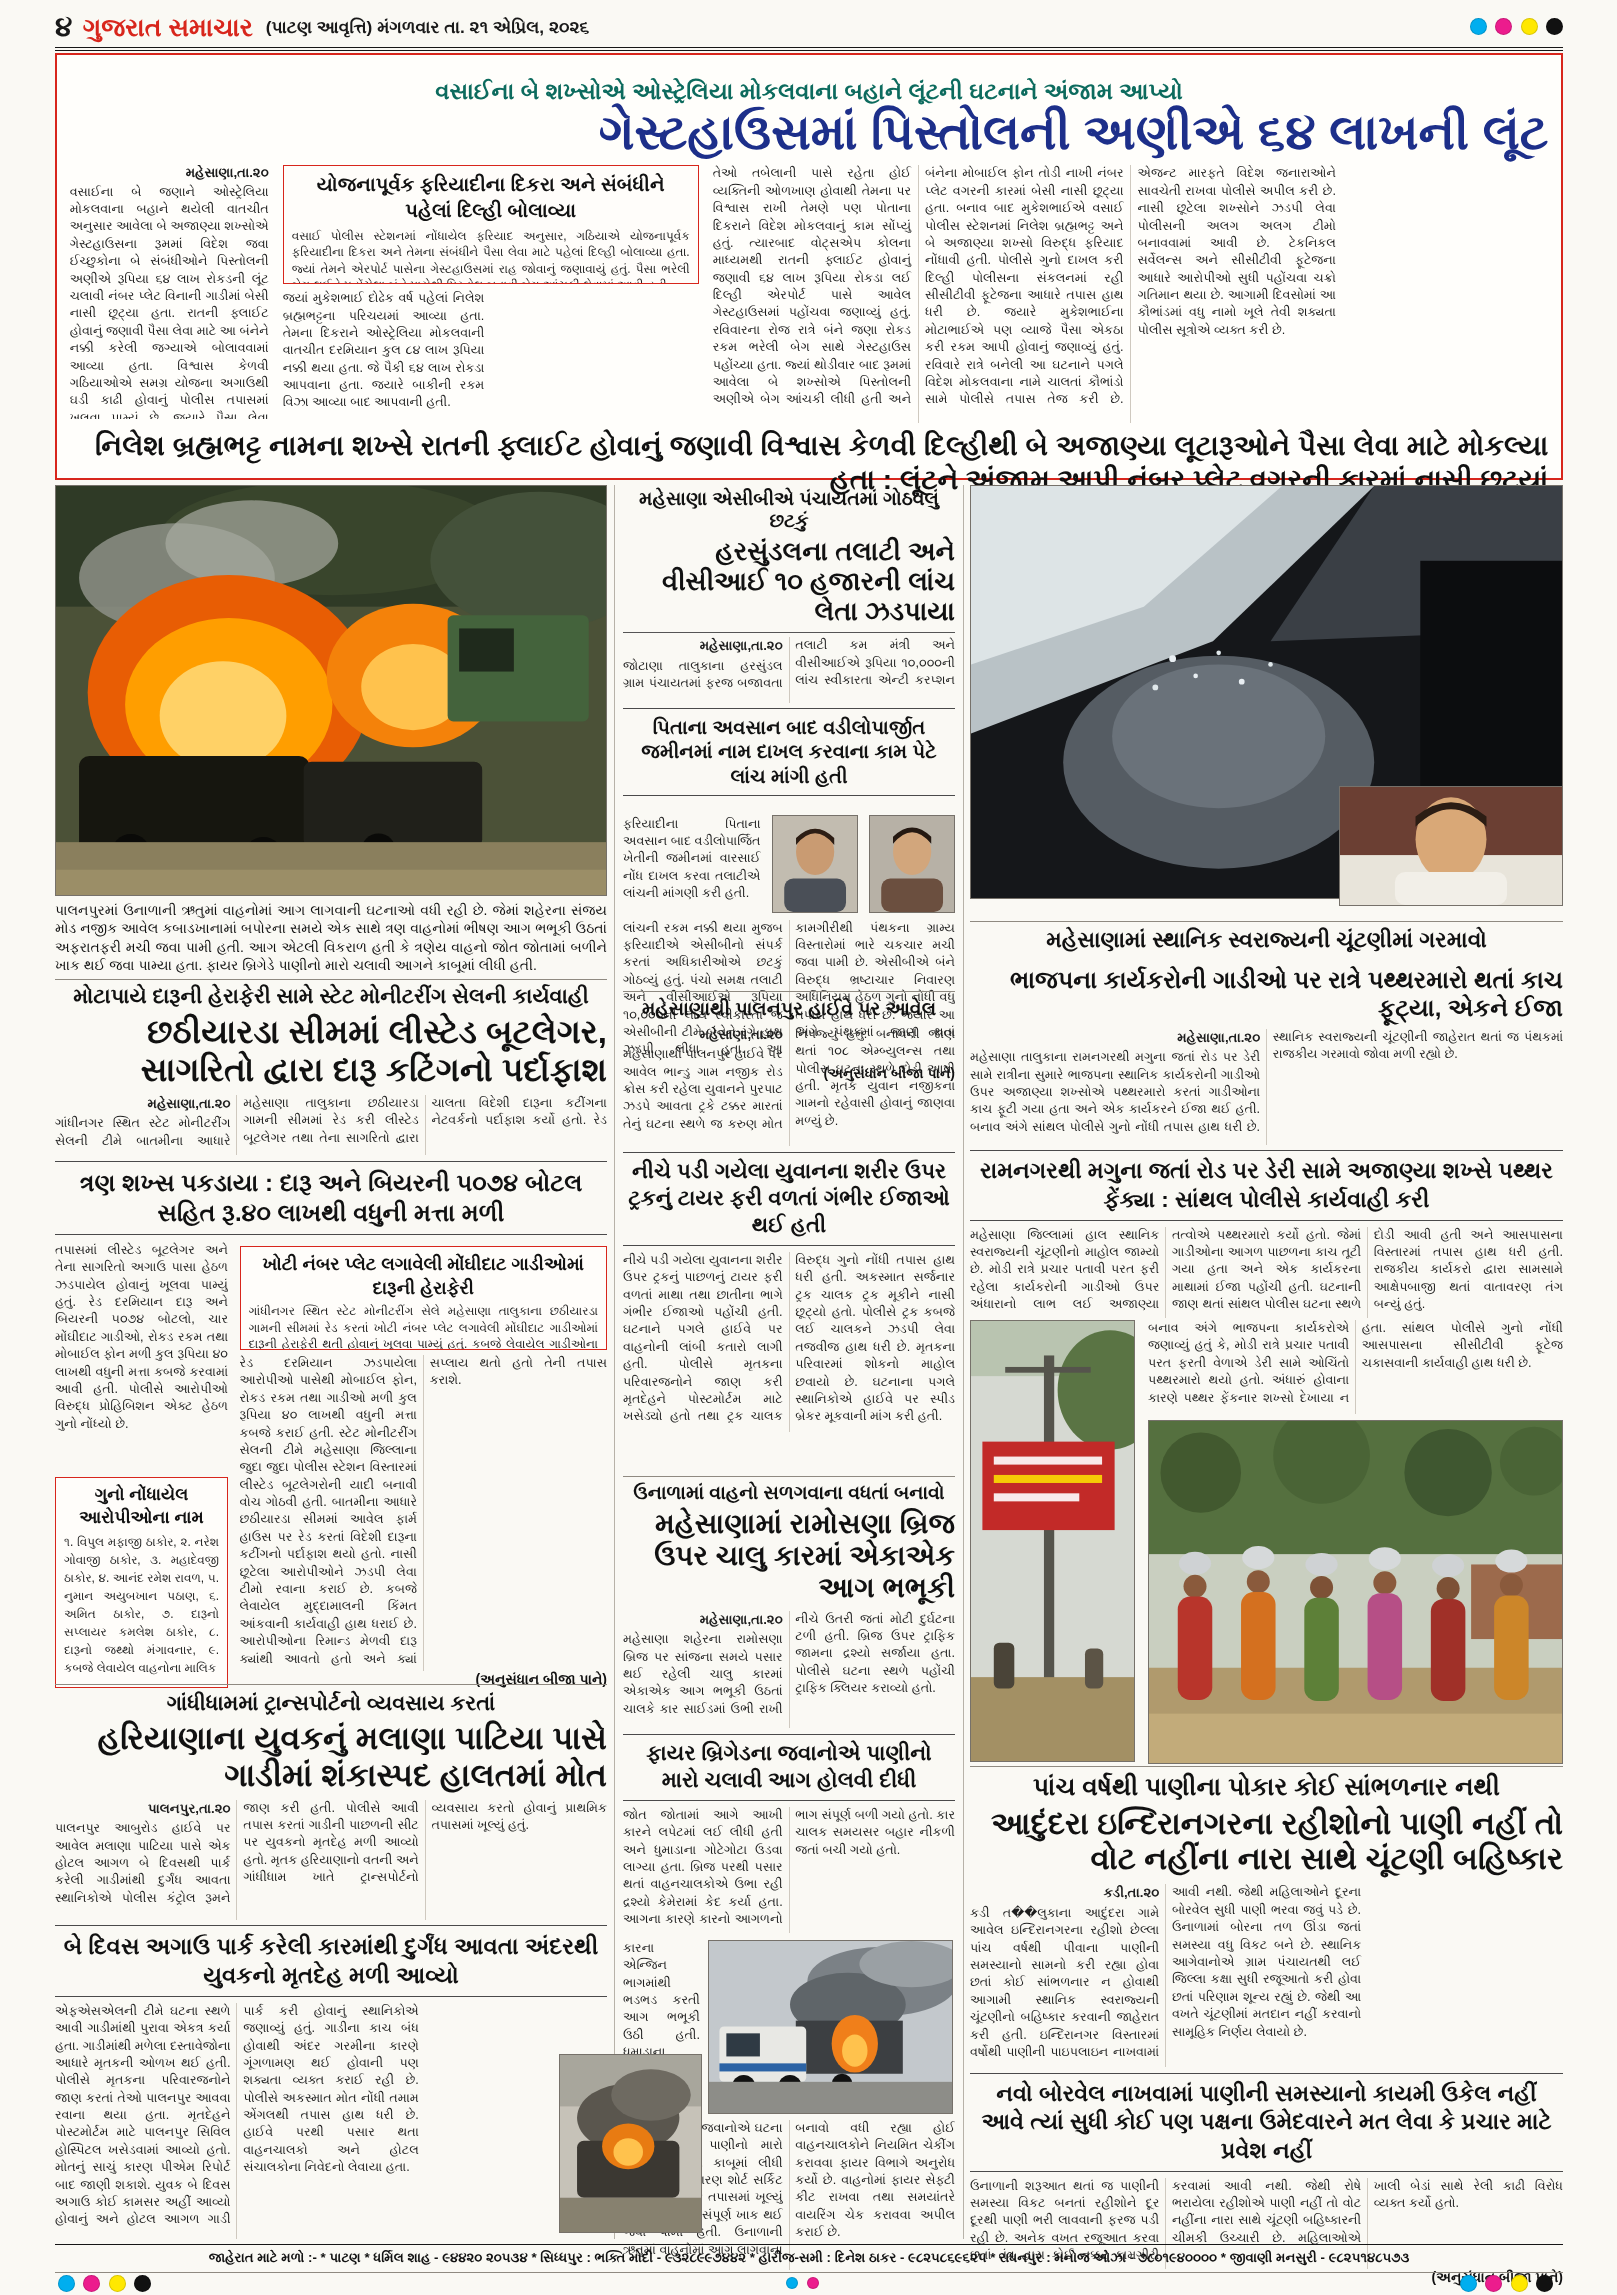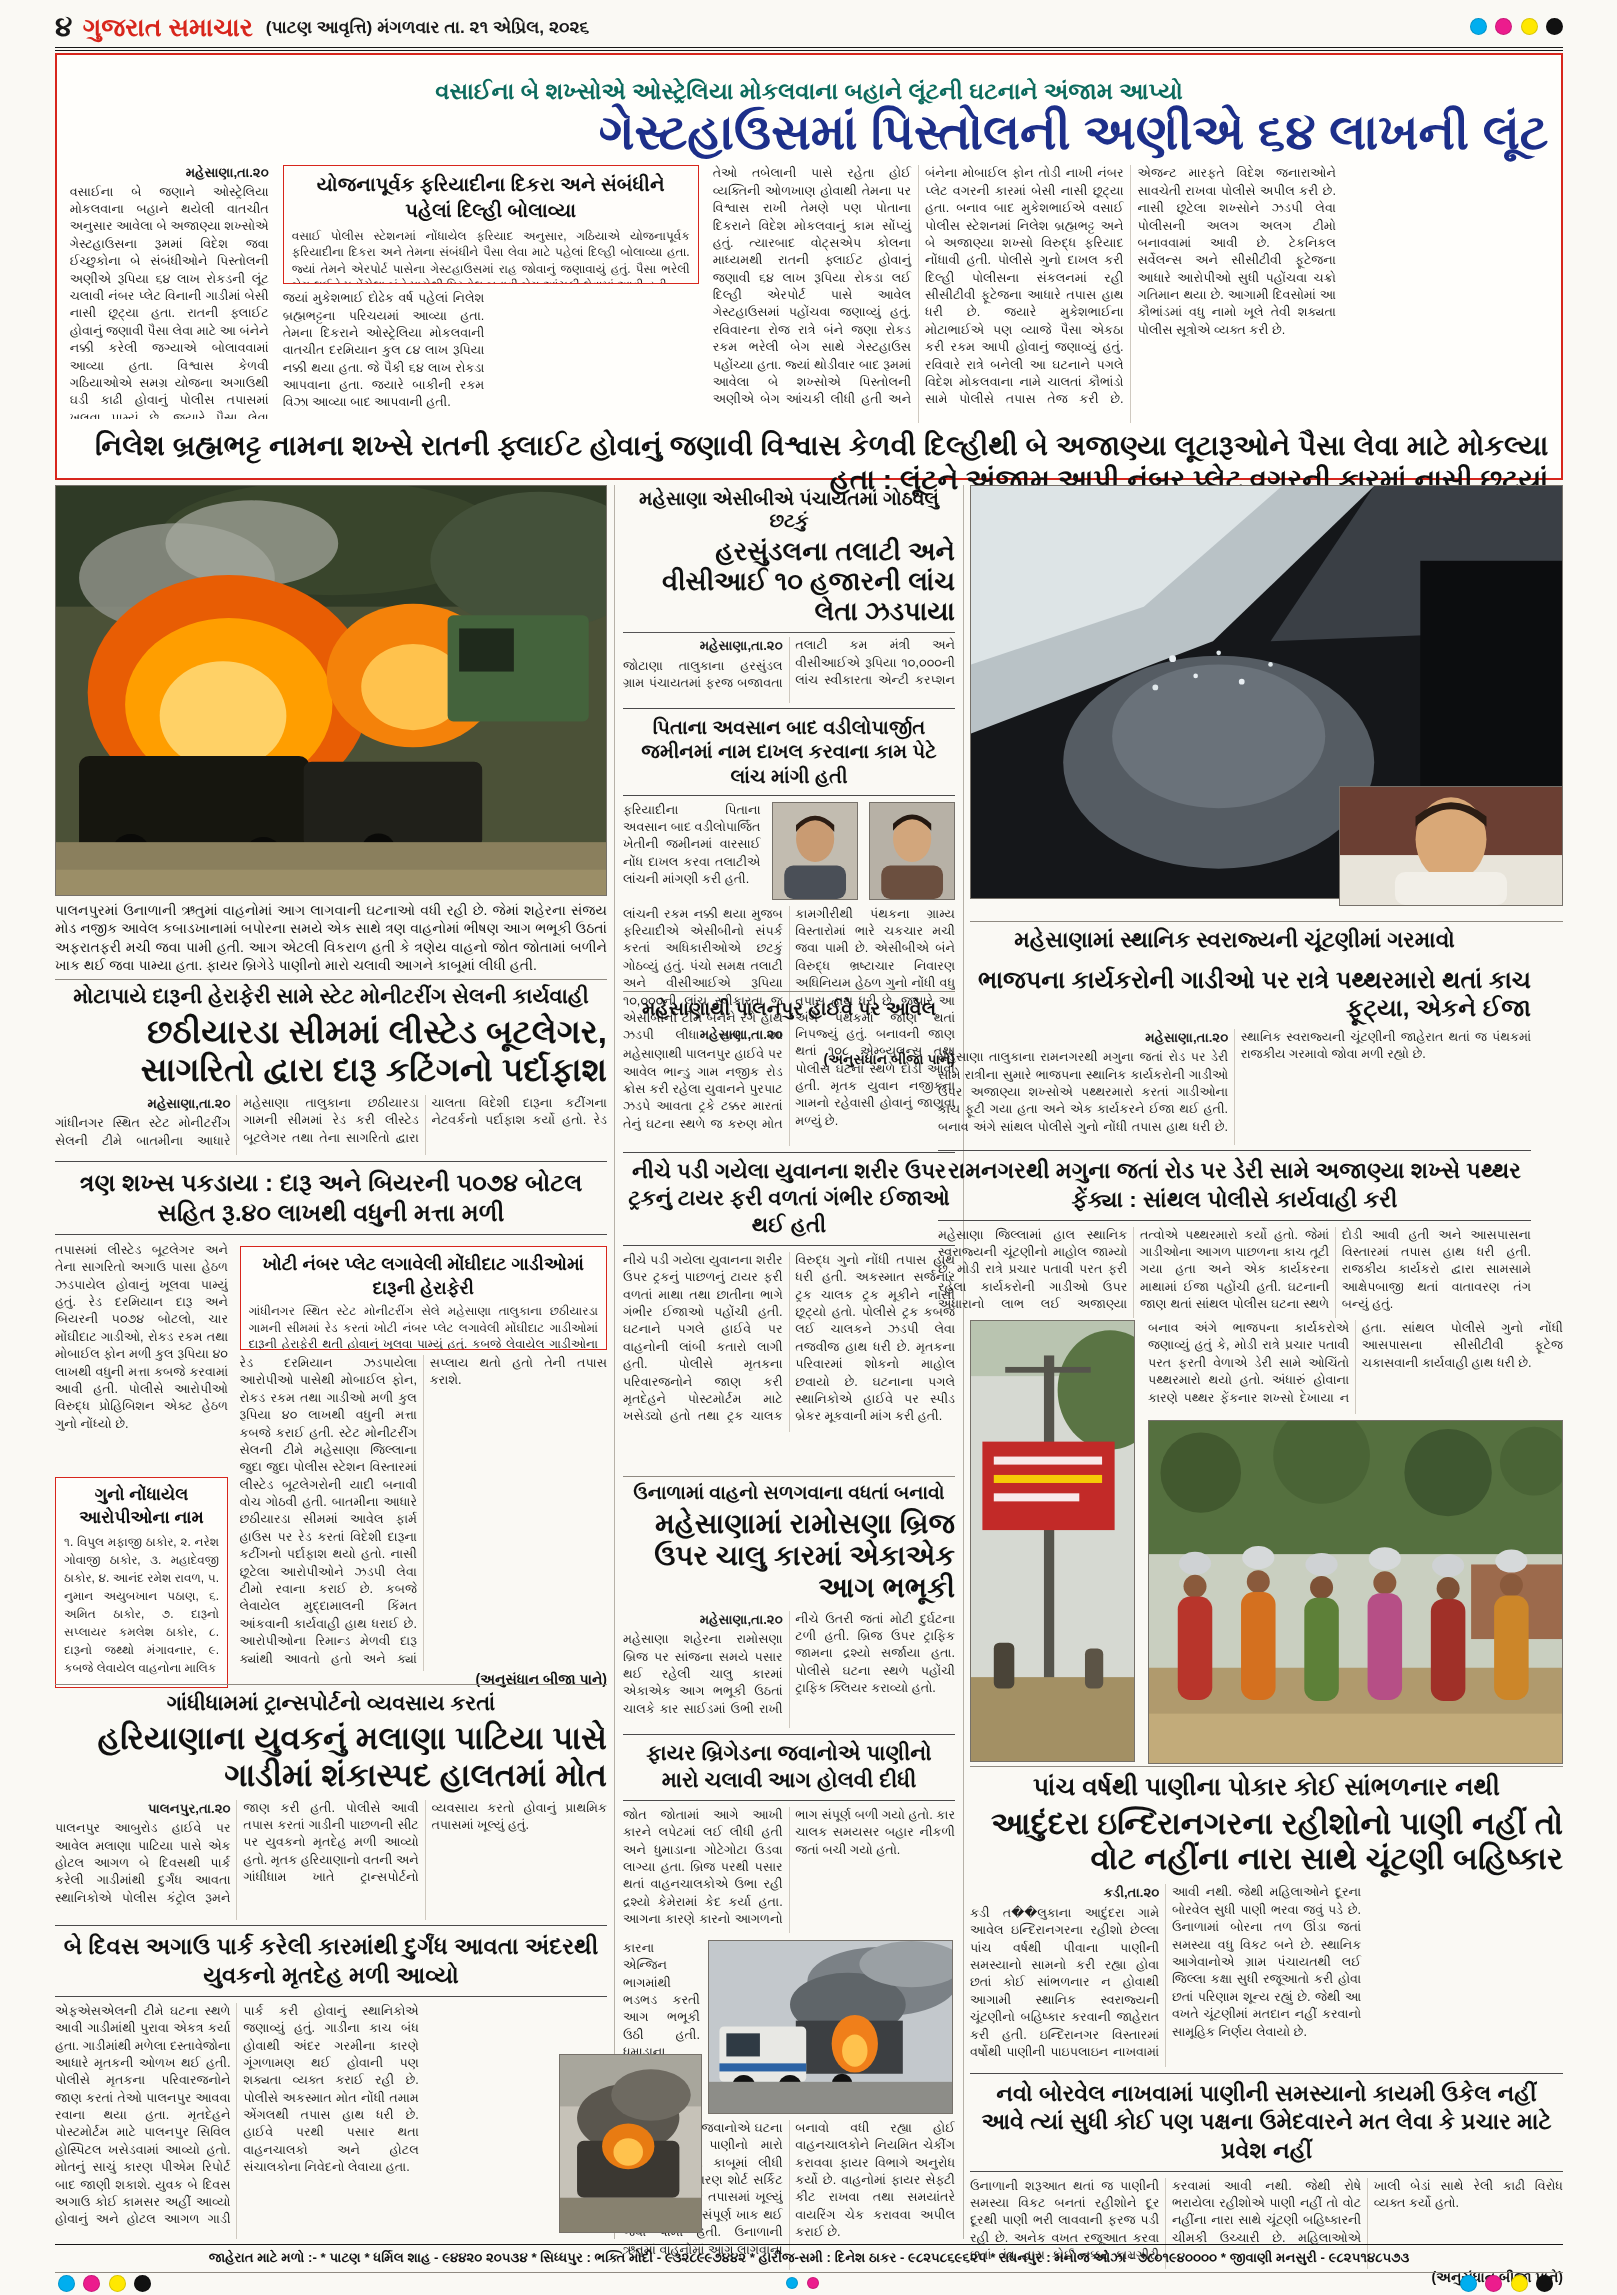--- a/index.html
+++ b/index.html
@@ -97,21 +97,21 @@
   <div class="abs caption" style="left:55px;top:901px;width:552px;height:74px;">પાલનપુરમાં ઉનાળાની ઋતુમાં વાહનોમાં આગ લાગવાની ઘટનાઓ વધી રહી છે. જેમાં શહેરના સંજય મોડ નજીક આવેલ કબાડખાનામાં બપોરના સમયે એક સાથે ત્રણ વાહનોમાં ભીષણ આગ ભભૂકી ઉઠતાં અફરાતફરી મચી જવા પામી હતી. આગ એટલી વિકરાળ હતી કે ત્રણેય વાહનો જોત જોતામાં બળીને ખાક થઈ જવા પામ્યા હતા. ફાયર બ્રિગેડે પાણીનો મારો ચલાવી આગને કાબૂમાં લીધી હતી.</div>
 
   <div class="abs" style="left:623px;top:488px;width:332px;">
     <div class="kicker" style="font-size:19px;">મહેસાણા એસીબીએ પંચાયતમાં ગોઠવેલું છટકું</div>
     <div class="hl" style="font-size:26px;margin-top:3.5px;border-bottom:1.2px solid #555;padding-bottom:5.8px;">હરસુંડલના તલાટી અને વીસીઆઈ ૧૦ હજારની લાંચ લેતા ઝડપાયા</div>
     <div class="body-txt cols2" style="height:66px;margin-top:4.6px;">
       <div class="dl">મહેસાણા,તા.૨૦</div>
       <span>જોટાણા તાલુકાના હરસુંડલ ગ્રામ પંચાયતમાં ફરજ બજાવતા તલાટી કમ મંત્રી અને વીસીઆઈએ રૂપિયા ૧૦,૦૦૦ની લાંચ સ્વીકારતા એન્ટી કરપ્શન બ્યુરોએ ગોઠવેલા છટકામાં રંગે હાથ ઝડપાઈ જતાં ચકચાર મચી જવા પામી છે. પોલીસે બંને સામે ગુનો દાખલ કરી તપાસ હાથ ધરી છે.</span>
     </div>
     <div class="sub" style="font-size:19.6px;margin-top:4.6px;">પિતાના અવસાન બાદ વડીલોપાર્જીત જમીનમાં નામ દાખલ કરવાના કામ પેટે લાંચ માંગી હતી</div>
-    <div style="display:flex;gap:11px;margin-top:6px;height:97px;">
+    <div style="display:flex;gap:11px;margin-top:20px;height:97px;align-items:flex-end;">
       <div class="body-txt" style="width:142px;height:97px;">ફરિયાદીના પિતાના અવસાન બાદ વડીલોપાર્જિત ખેતીની જમીનમાં વારસાઈ નોંધ દાખલ કરવા તલાટીએ લાંચની માંગણી કરી હતી.</div>
       <div class="photo" style="width:87px;height:96px;">
         <svg viewBox="0 0 150 166" preserveAspectRatio="none">
           <rect width="150" height="166" fill="#c2bcb0"></rect>
           <ellipse cx="75" cy="62" rx="34" ry="40" fill="#c99b72"></ellipse>
           <path d="M41 50 Q75 10 109 50 L109 38 Q75 6 41 38 Z" fill="#2c1d14"></path>
           <rect x="20" y="108" width="110" height="58" rx="16" fill="#4a4f57"></rect>
         </svg>
       </div>
       <div class="photo" style="width:87px;height:96px;">
@@ -148,21 +148,21 @@
     <svg viewBox="0 0 388 208" preserveAspectRatio="none">
       <rect width="388" height="208" fill="#6b3f33"></rect>
       <rect y="120" width="388" height="88" fill="#e8e4da"></rect>
       <ellipse cx="194" cy="92" rx="62" ry="74" fill="#d9a877"></ellipse>
       <path d="M132 70 Q194 8 256 70 L256 52 Q194 2 132 52 Z" fill="#2c1d14"></path>
       <rect x="96" y="150" width="196" height="58" rx="18" fill="#f2efe8"></rect>
     </svg>
   </div>
 
   <div class="abs hrule" style="left:970px;top:921px;width:593px;"></div>
-  <div class="abs" style="left:938px;top:927px;width:593px;">
+  <div class="abs" style="left:970px;top:927px;width:593px;">
     <div class="kicker" style="font-size:22px;">મહેસાણામાં સ્થાનિક સ્વરાજ્યની ચૂંટણીમાં ગરમાવો</div>
     <div class="hl" style="font-size:24px;margin-top:13px;">ભાજપના કાર્યકરોની ગાડીઓ પર રાત્રે પથ્થરમારો થતાં કાચ ફૂટ્યા, એકને ઈજા</div>
     <div class="body-txt cols2" style="height:116px;margin-top:7px;">
       <div class="dl">મહેસાણા,તા.૨૦</div>
       <span>મહેસાણા તાલુકાના રામનગરથી મગુના જતાં રોડ પર ડેરી સામે રાત્રીના સુમારે ભાજપના સ્થાનિક કાર્યકરોની ગાડીઓ ઉપર અજાણ્યા શખ્સોએ પથ્થરમારો કરતાં ગાડીઓના કાચ ફૂટી ગયા હતા અને એક કાર્યકરને ઈજા થઈ હતી. બનાવ અંગે સાંથલ પોલીસે ગુનો નોંધી તપાસ હાથ ધરી છે. સ્થાનિક સ્વરાજ્યની ચૂંટણીની જાહેરાત થતાં જ પંથકમાં રાજકીય ગરમાવો જોવા મળી રહ્યો છે.</span>
     </div>
     <div class="sub" style="font-size:22.5px;margin-top:5.8px;">રામનગરથી મગુના જતાં રોડ પર ડેરી સામે અજાણ્યા શખ્સે પથ્થર ફેંક્યા : સાંથલ પોલીસે કાર્યવાહી કરી</div>
     <div class="body-txt cols3" style="height:91px;margin-top:5.8px;">મહેસાણા જિલ્લામાં હાલ સ્થાનિક સ્વરાજ્યની ચૂંટણીનો માહોલ જામ્યો છે. મોડી રાત્રે પ્રચાર પતાવી પરત ફરી રહેલા કાર્યકરોની ગાડીઓ ઉપર અંધારાનો લાભ લઈ અજાણ્યા તત્વોએ પથ્થરમારો કર્યો હતો. જેમાં ગાડીઓના આગળ પાછળના કાચ તૂટી ગયા હતા અને એક કાર્યકરના માથામાં ઈજા પહોંચી હતી. ઘટનાની જાણ થતાં સાંથલ પોલીસ ઘટના સ્થળે દોડી આવી હતી અને આસપાસના વિસ્તારમાં તપાસ હાથ ધરી હતી. રાજકીય કાર્યકરો દ્વારા સામસામે આક્ષેપબાજી થતાં વાતાવરણ તંગ બન્યું હતું.</div>
   </div>
   <div class="abs photo" style="left:970px;top:1320px;width:165px;height:442px;">

